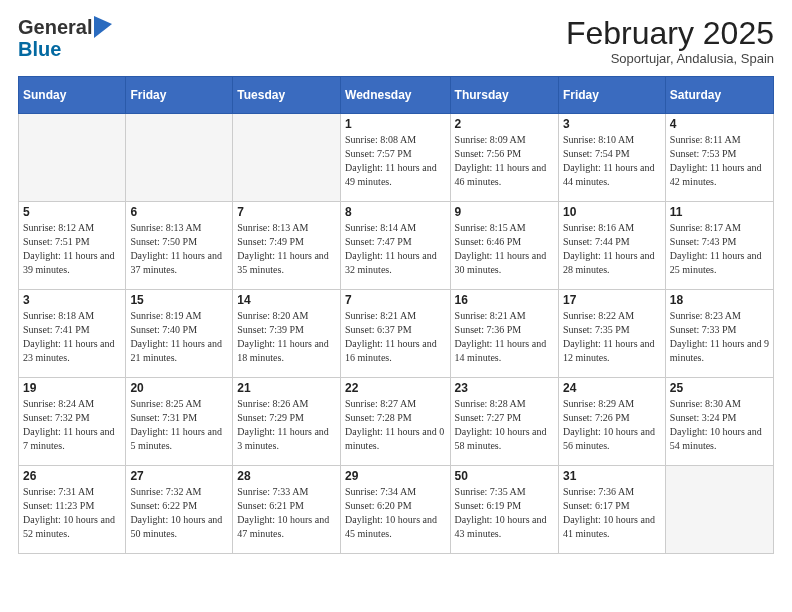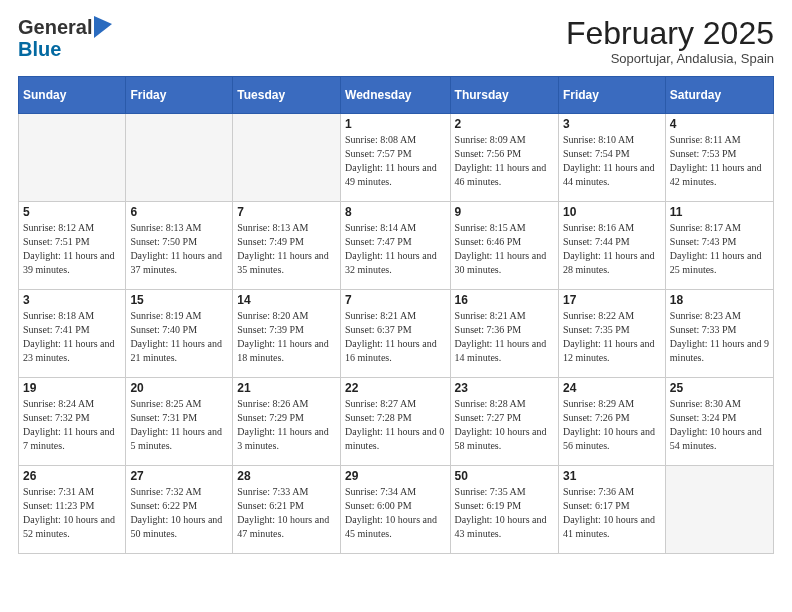--- a/index.html
+++ b/index.html
@@ -331,21 +331,21 @@
           <td>
             <div class="day-number">28</div>
             <div class="day-info">Sunrise: 7:33 AM
 Sunset: 6:21 PM
 Daylight: 10 hours
 and 47 minutes.</div>
           </td>
           <td>
             <div class="day-number">29</div>
             <div class="day-info">Sunrise: 7:34 AM
-Sunset: 6:00 PM
+Sunset: 6:20 PM
 Daylight: 10 hours
 and 45 minutes.</div>
           </td>
           <td>
             <div class="day-number">50</div>
             <div class="day-info">Sunrise: 7:35 AM
 Sunset: 6:19 PM
 Daylight: 10 hours
 and 43 minutes.</div>
           </td>

